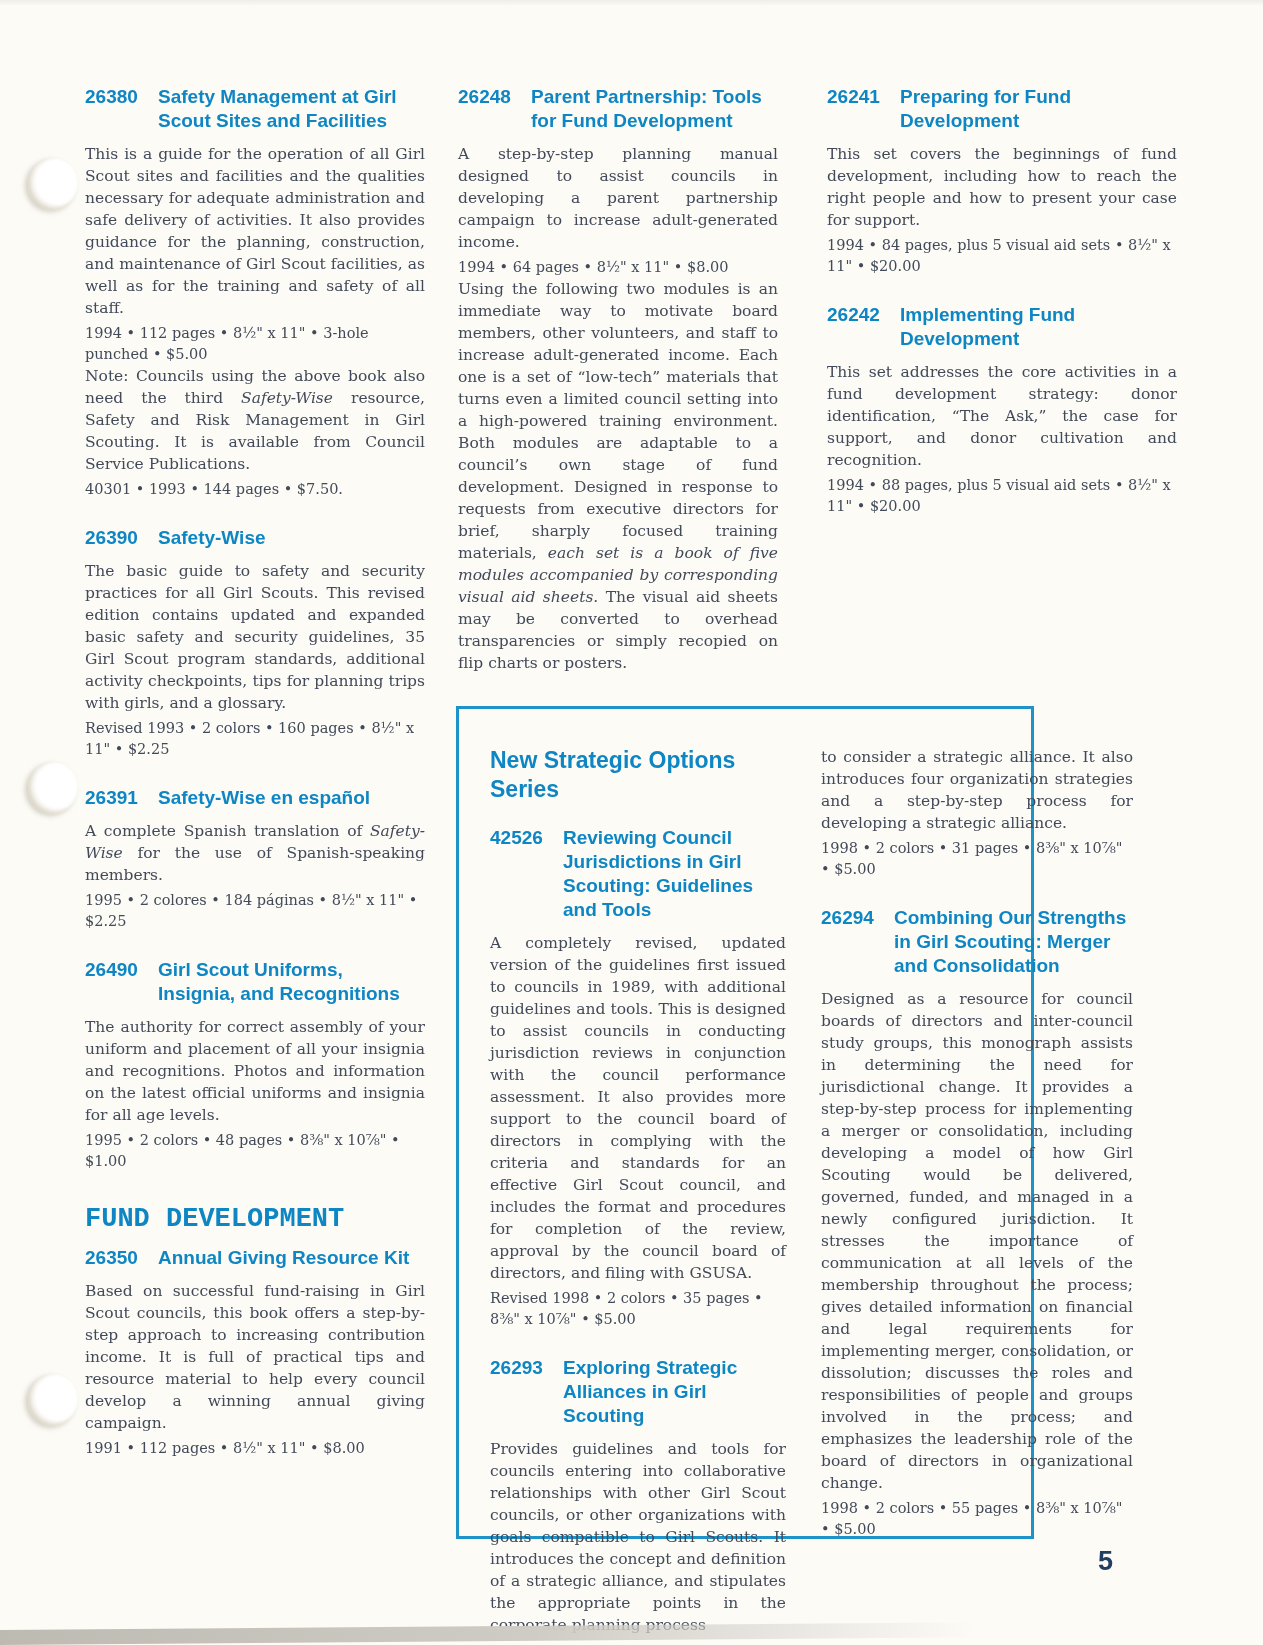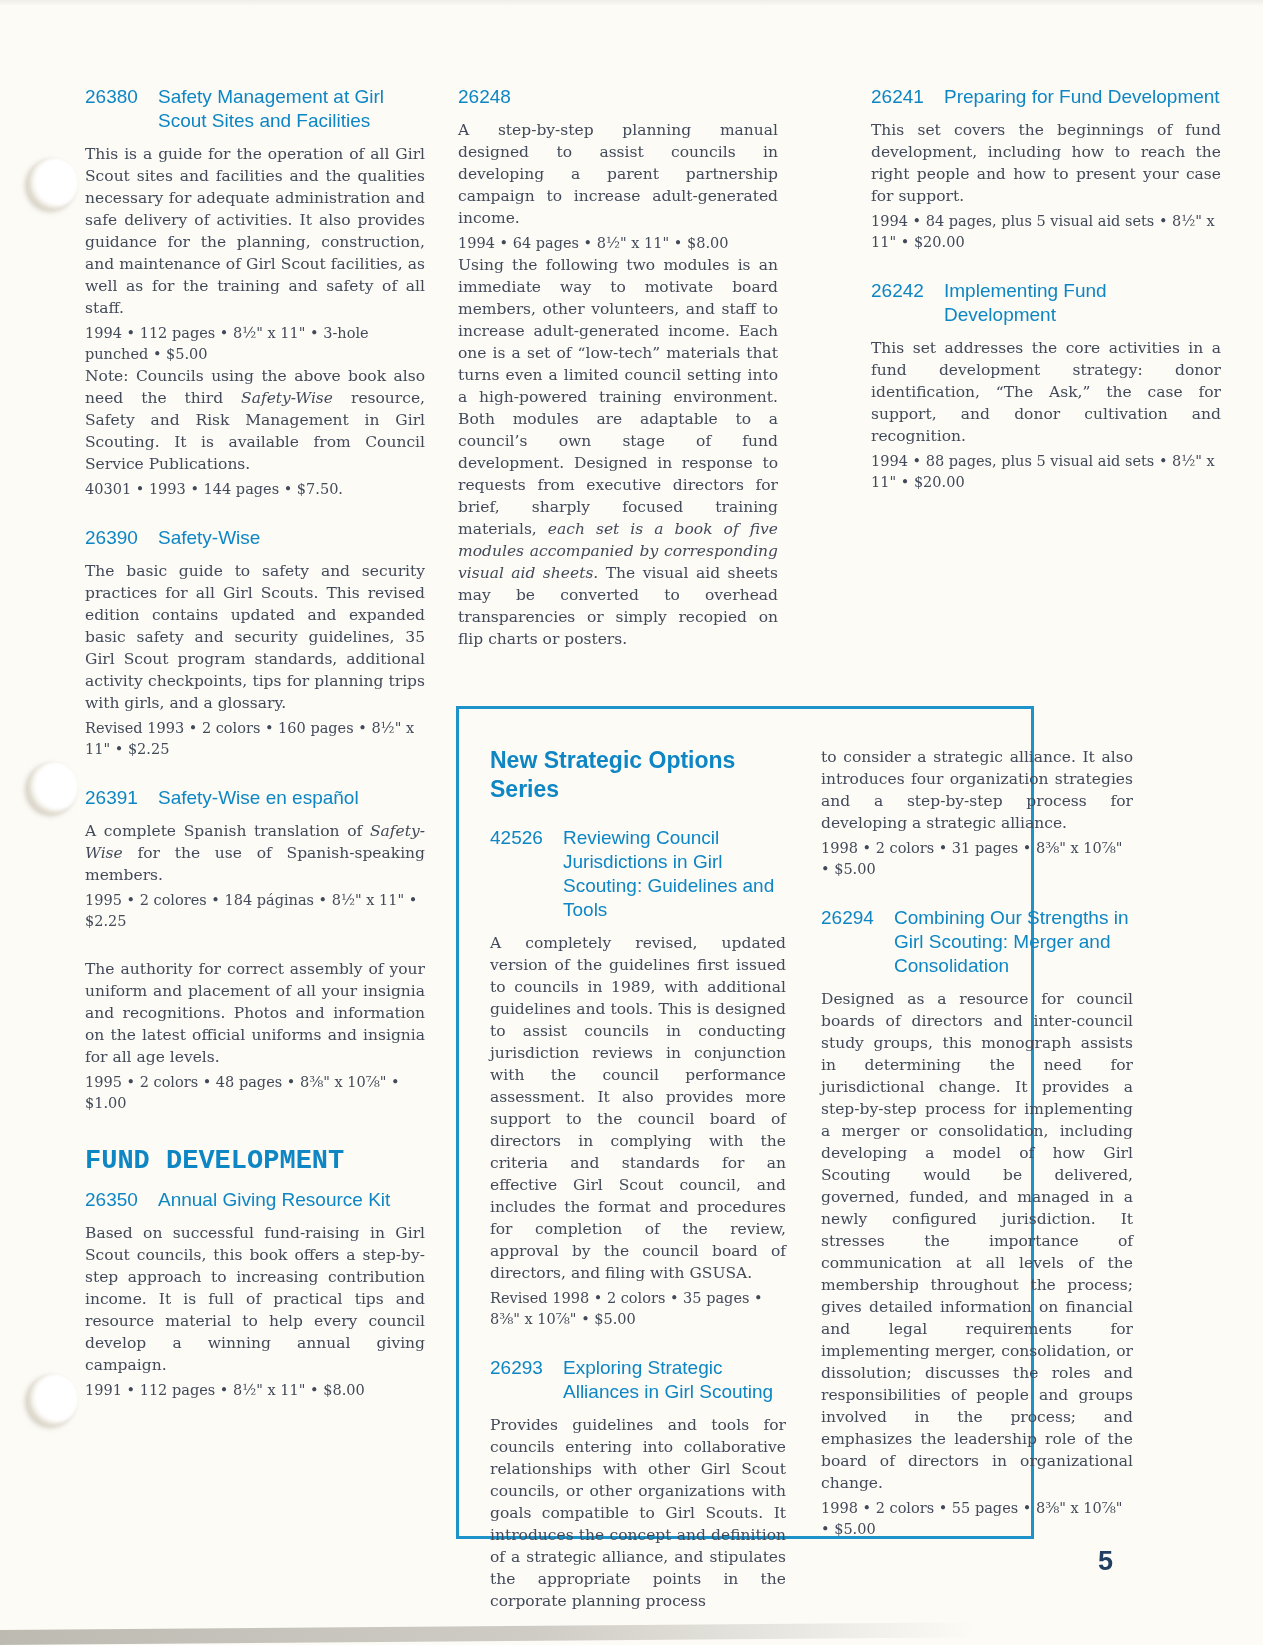--- a/index.html
+++ b/index.html
@@ -14,24 +14,24 @@
     background:linear-gradient(to right,#bdbab2,#cfccc5 55%,rgba(207,204,197,0));
     transform:skewY(-0.45deg);transform-origin:left bottom;}
   .hole{position:absolute;left:28px;width:50px;height:52px;border-radius:50%;
     background:radial-gradient(circle at 62% 45%, #ffffff 0 52%, #f3efe6 70%, #e2ddd0 100%);
     box-shadow:-3px 2px 5px rgba(150,140,118,.38), inset 2px -2px 4px rgba(160,150,128,.28);}
   .hole-1{top:158px}.hole-2{top:762px}.hole-3{top:1374px}
 
   .col{position:absolute;top:85px;}
   .col-left{left:85px;width:340px;}
   .col-mid{left:458px;width:320px;}
-  .col-right{left:827px;width:350px;margin-left:44px;}
+  .col-right{left:827px;width:350px;}
 
   .entry{margin-bottom:26px;}
-  .ehead{display:flex;font-family:"Liberation Sans",sans-serif;font-weight:normal;
+  .ehead{display:flex;font-family:"Liberation Sans",sans-serif;font-weight:bold;
     color:#0e86c4;font-size:19px;line-height:24px;margin:0 0 10px;}
   .ehead .code{flex:none;width:73px;}
   .ehead .etitle{flex:1;}
   p.body{margin:0 0 4px;font-size:15.5px;line-height:22px;text-align:justify;}
   p.body.last{margin-bottom:0;}
   p.meta{margin:0;font-size:14.5px;line-height:21px;}
   .b{font-weight:normal;}
   .i{font-style:italic;}
   .note{margin-top:18px;}
   .gap-para{margin-top:28px;}
@@ -83,40 +83,45 @@
   <div class="entry">
     <div class="ehead">
       <span class="code">26391</span>
       <span class="etitle">Safety-Wise en español</span>
     </div>
     <p class="body"><span>A complete Spanish translation of </span><span class="i">Safety-Wise</span><span> for the use of Spanish-speaking members.</span></p>
     <p class="meta">1995 • 2 colores • 184 páginas • 8½" x 11" • $2.25</p>
   </div>
 
   <div class="entry">
+    <div class="ehead">
+      <span class="code">26490</span>
+      <span class="etitle">Girl Scout Uniforms, Insignia, and Recognitions</span>
+    </div>
     <p class="body">The authority for correct assembly of your uniform and placement of all your insignia and recognitions. Photos and information on the latest official uniforms and insignia for all age levels.</p>
     <p class="meta">1995 • 2 colors • 48 pages • 8⅜" x 10⅞" • $1.00</p>
   </div>
 
   <div class="section-title">FUND DEVELOPMENT</div>
 
   <div class="entry">
     <div class="ehead">
       <span class="code">26350</span>
       <span class="etitle">Annual Giving Resource Kit</span>
     </div>
     <p class="body">Based on successful fund-raising in Girl Scout councils, this book offers a step-by-step approach to increasing contribution income. It is full of practical tips and resource material to help every council develop a winning annual giving campaign.</p>
     <p class="meta">1991 • 112 pages • 8½" x 11" • $8.00</p>
   </div>
 </div>
 
 <div class="col col-mid">
   <div class="entry">
     <div class="ehead">
       <span class="code">26248</span>
+      <span class="etitle">Parent Partnership: Tools for Fund Development</span>
     </div>
     <p class="body">A step-by-step planning manual designed to assist councils in developing a parent partnership campaign to increase adult-generated income.</p>
     <p class="meta">1994 • 64 pages • 8½" x 11" • $8.00</p>
     <p class="body gap-para last"><span>Using the following two modules is an immediate way to motivate board members, other volunteers, and staff to increase adult-generated income. Each one is a set of “low-tech” materials that turns even a limited council setting into a high-powered training environment. Both modules are adaptable to a council’s own stage of fund development. Designed in response to requests from executive directors for brief, sharply focused training materials, </span><span class="i">each set is a book of five modules accompanied by corresponding visual aid sheets.</span><span> The visual aid sheets may be converted to overhead transparencies or simply recopied on flip charts or posters.</span></p>
   </div>
 </div>
 
 <div class="col col-right">
   <div class="entry">
     <div class="ehead">

